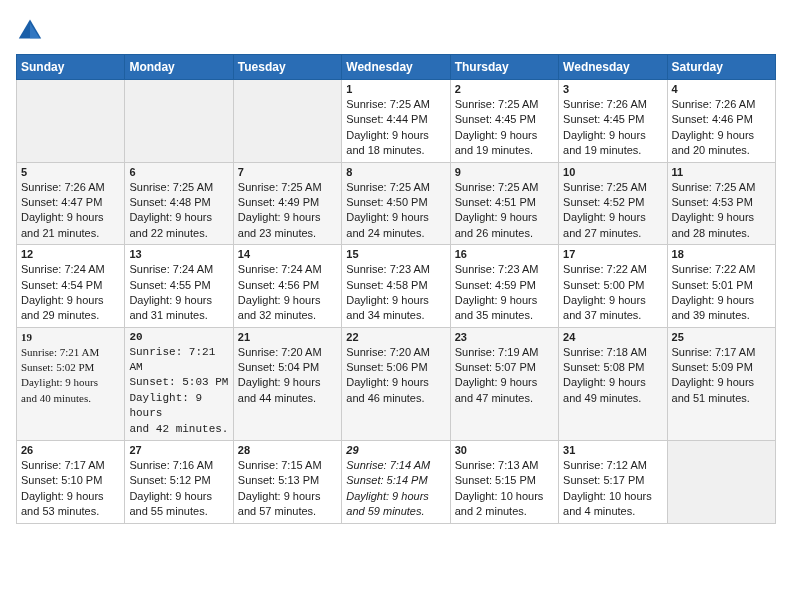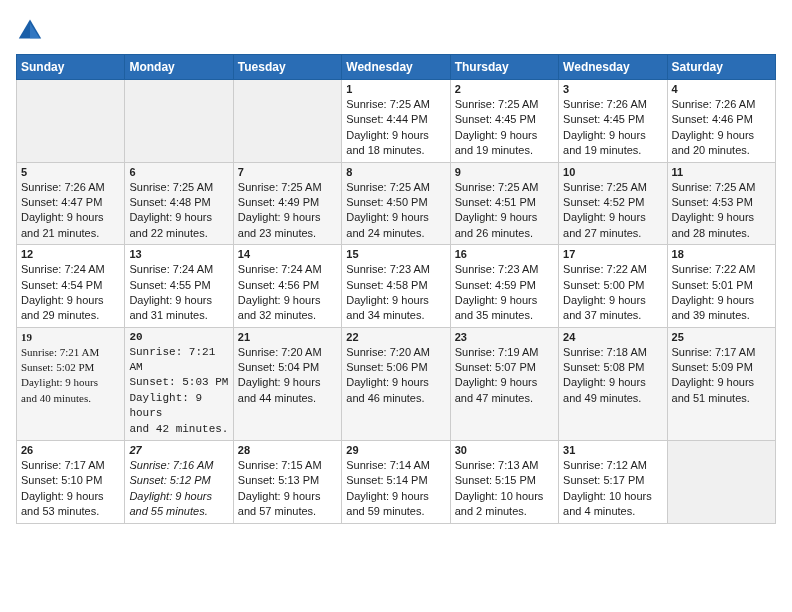--- a/index.html
+++ b/index.html
@@ -239,29 +239,29 @@
         <td style="background: rgb(245, 245, 245);">
           <span class="day-number">25</span>
           <div class="day-info">Sunrise: 7:17 AM<br>Sunset: 5:09 PM<br>Daylight: 9 hours<br>and 51 minutes.</div>
         </td>
       </tr>
       <tr>
         <td style="background: rgb(255, 255, 255);">
           <span class="day-number">26</span>
           <div class="day-info">Sunrise: 7:17 AM<br>Sunset: 5:10 PM<br>Daylight: 9 hours<br>and 53 minutes.</div>
         </td>
-        <td style="background: rgb(255, 255, 255); font-style: italic;">
+        <td style="background: rgb(255, 255, 255);">
           <span class="day-number">27</span>
           <div class="day-info">Sunrise: 7:16 AM<br>Sunset: 5:12 PM<br>Daylight: 9 hours<br>and 55 minutes.</div>
         </td>
         <td style="background: rgb(255, 255, 255);">
           <span class="day-number">28</span>
           <div class="day-info">Sunrise: 7:15 AM<br>Sunset: 5:13 PM<br>Daylight: 9 hours<br>and 57 minutes.</div>
         </td>
-        <td style="background: rgb(255, 255, 255);">
+        <td style="background: rgb(255, 255, 255); font-style: italic;">
           <span class="day-number">29</span>
           <div class="day-info">Sunrise: 7:14 AM<br>Sunset: 5:14 PM<br>Daylight: 9 hours<br>and 59 minutes.</div>
         </td>
         <td style="background: rgb(255, 255, 255);">
           <span class="day-number">30</span>
           <div class="day-info">Sunrise: 7:13 AM<br>Sunset: 5:15 PM<br>Daylight: 10 hours<br>and 2 minutes.</div>
         </td>
         <td style="background: rgb(255, 255, 255);">
           <span class="day-number">31</span>
           <div class="day-info">Sunrise: 7:12 AM<br>Sunset: 5:17 PM<br>Daylight: 10 hours<br>and 4 minutes.</div>

